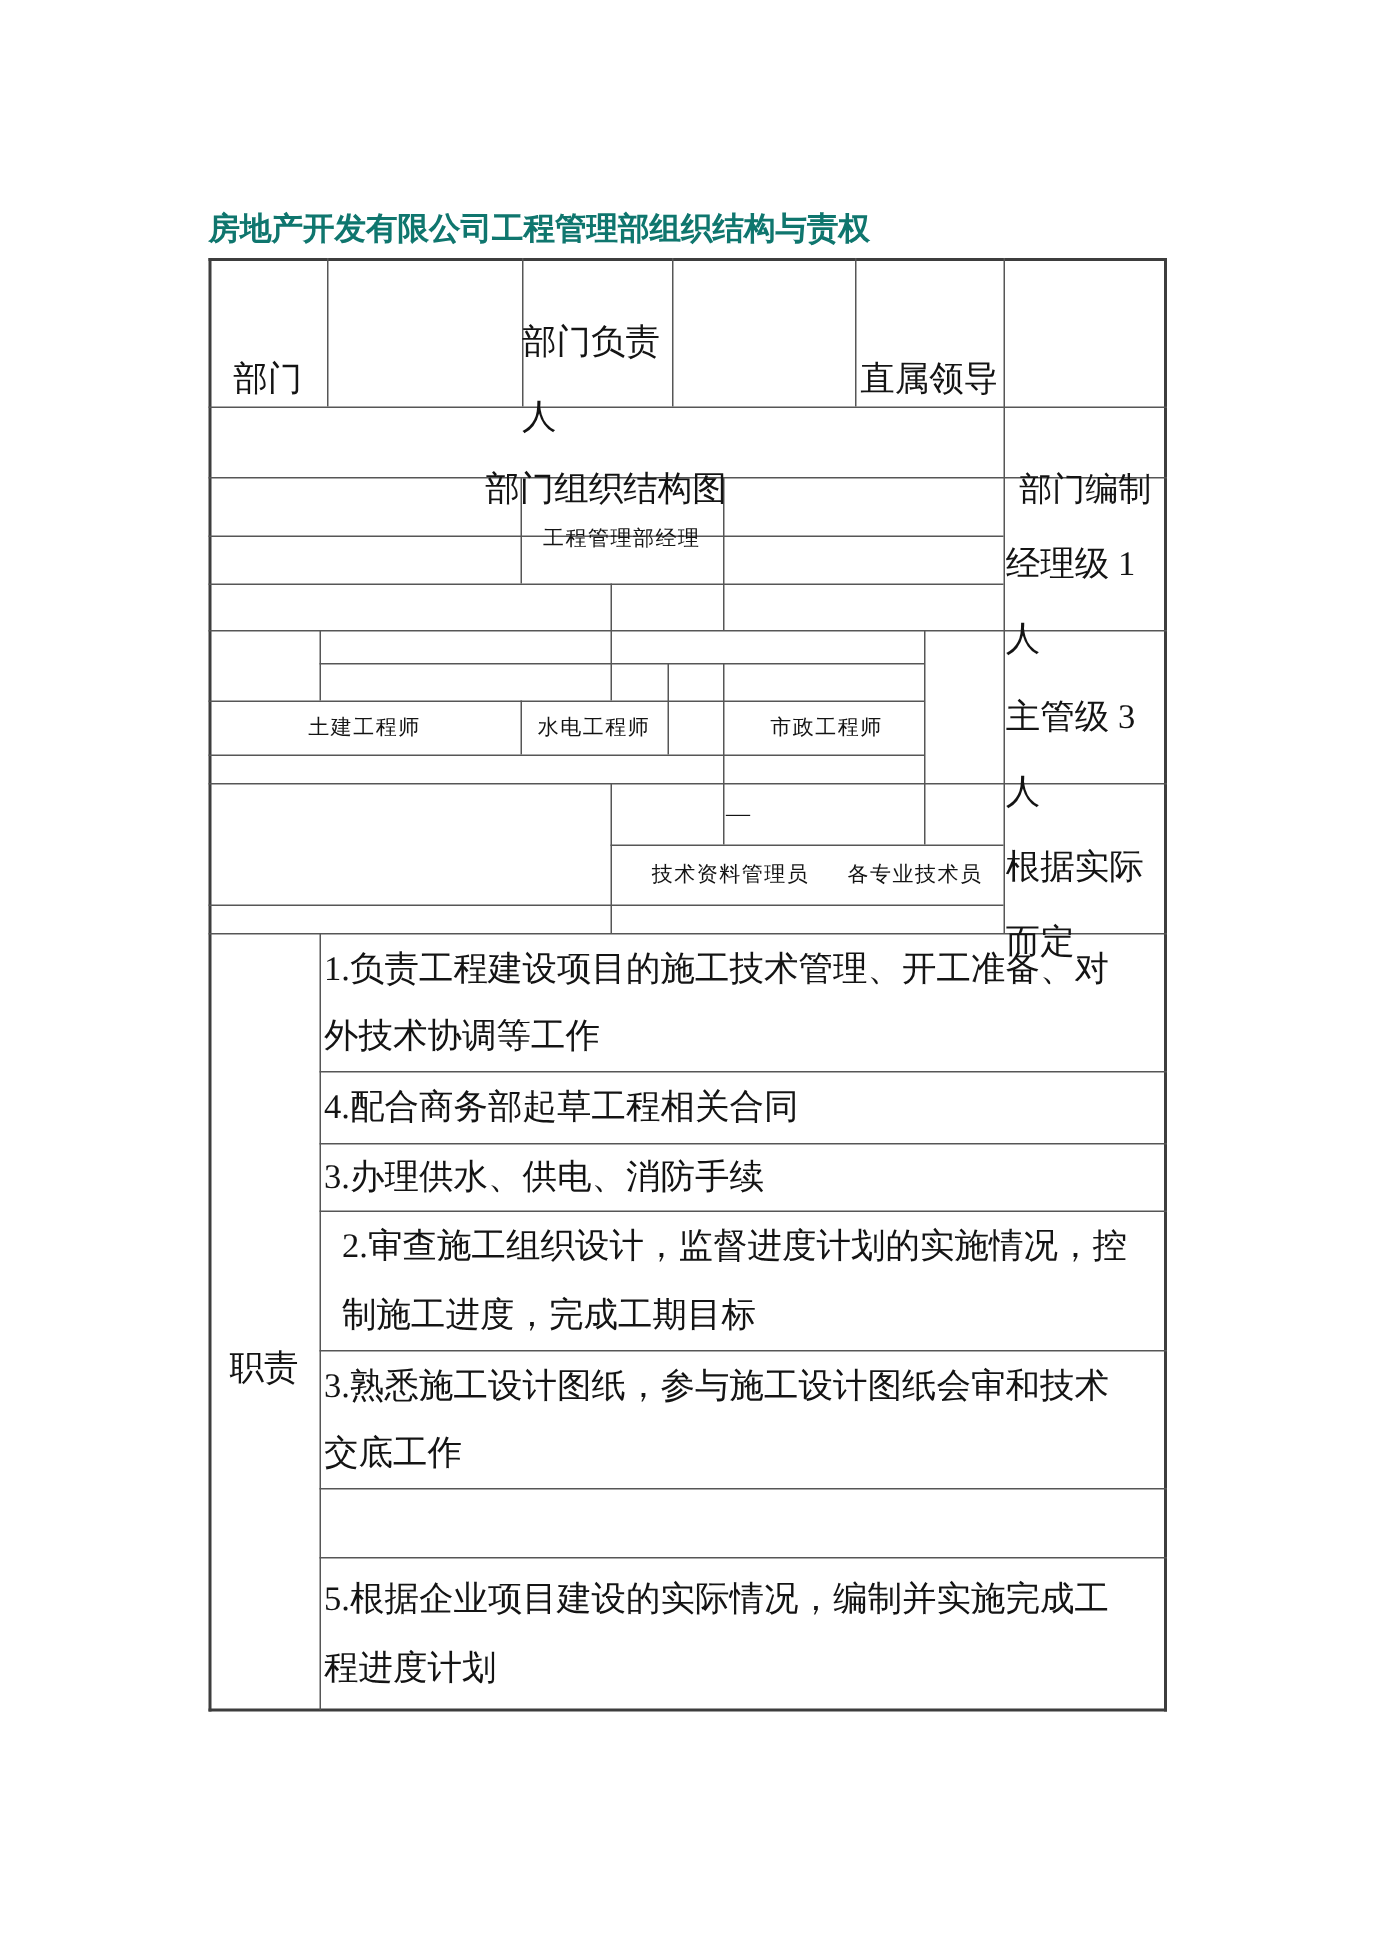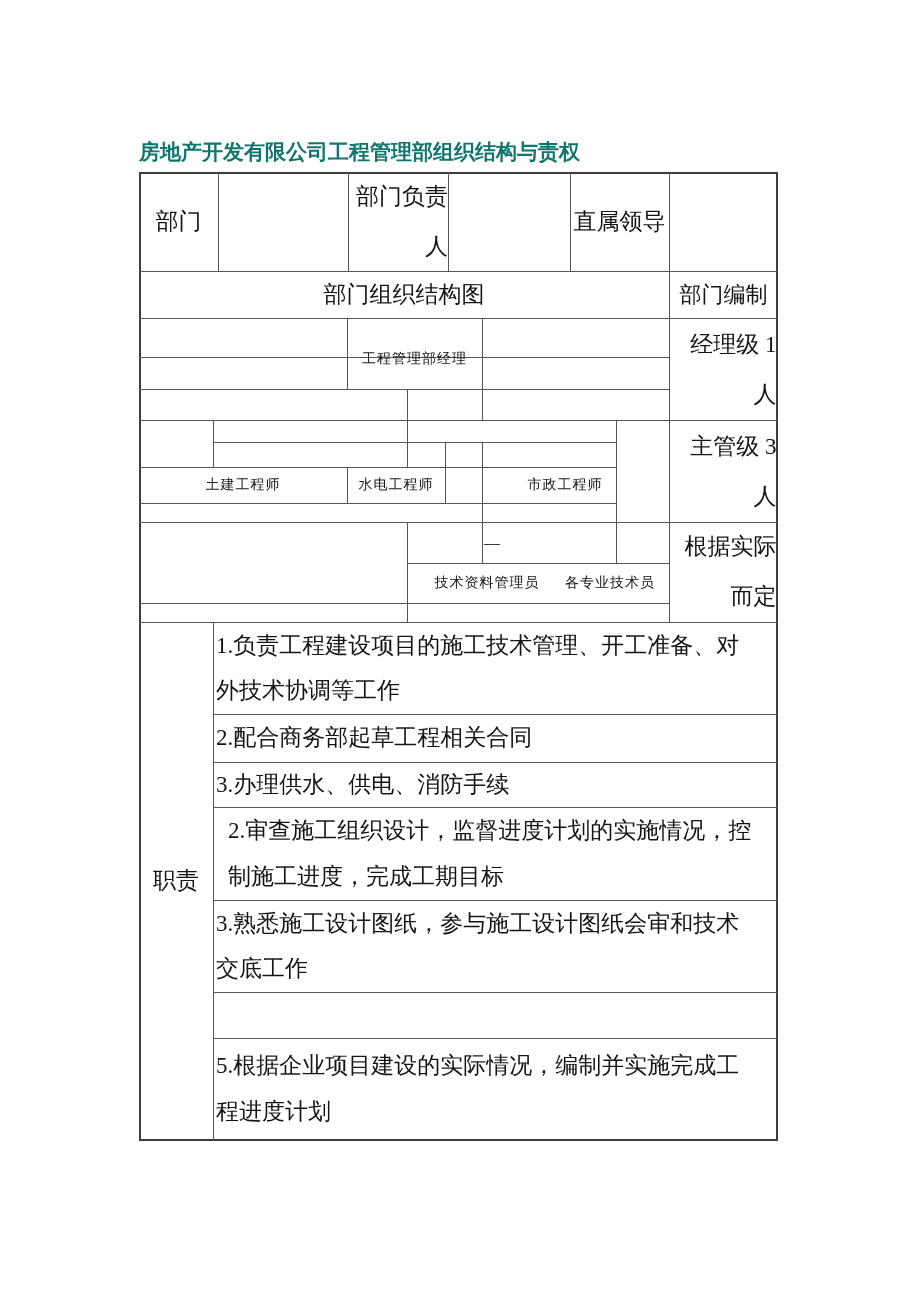--- a/index.html
+++ b/index.html
@@ -3,21 +3,21 @@
 <meta charset="utf-8">
 <style>
   html,body{margin:0;padding:0;background:#ffffff;}
   #page{position:relative;width:920px;height:1301px;background:#ffffff;overflow:hidden;
         font-family:"Liberation Serif","DejaVu Serif",serif;color:#141414;}
   .hl{position:absolute;height:1px;background:#565656;}
   .vl{position:absolute;width:1px;background:#565656;}
   .hl.thick{height:2px;background:#3d3d3d;}
   .vl.thick{width:2px;background:#3d3d3d;}
   .cell{position:absolute;display:flex;align-items:center;justify-content:center;
-        text-align:right;font-size:23px;line-height:28px;}
+        text-align:left;font-size:23px;line-height:28px;margin-top:31px;}
   .cell .wrapbox{width:100px;line-height:50px;}
   .staff .wrapbox{width:106px;line-height:50px;}
   .node{position:absolute;display:flex;align-items:center;justify-content:center;
         font-size:14px;letter-spacing:1px;}
   .duty-row{position:absolute;display:flex;flex-direction:column;justify-content:center;
         font-size:23px;line-height:45.5px;}
   #title{position:absolute;left:139px;top:138px;font-family:"Liberation Sans","DejaVu Sans",sans-serif;
         font-weight:700;font-size:21px;color:#0f766e;}
 </style>
 </head>
@@ -105,42 +105,42 @@
 
   <div class="node" style="left:347px;top:343px;width:135px;height:32px;">
     <span>工程管理部经理</span>
   </div>
   <div class="node" style="left:139px;top:467px;width:208px;height:36px;">
     <span>土建工程师</span>
   </div>
   <div class="node" style="left:347px;top:467px;width:98px;height:36px;">
     <span>水电工程师</span>
   </div>
-  <div class="node" style="left:468px;top:467px;width:134px;height:36px;padding-left:30px;">
+  <div class="node" style="left:484px;top:467px;width:134px;height:36px;">
     <span>市政工程师</span>
   </div>
   <div class="node" style="left:484px;top:533px;width:24px;height:20px;font-size:16px;justify-content:flex-start;">
     <span>—</span>
   </div>
   <div class="node" style="left:427px;top:563px;width:120px;height:40px;">
     <span>技术资料管理员</span>
   </div>
   <div class="node" style="left:552px;top:563px;width:116px;height:40px;">
     <span>各专业技术员</span>
   </div>
 
   <div class="cell" style="left:139px;top:622px;width:74px;height:518px;">
     <span>职责</span>
   </div>
 
   <div class="duty-row" style="left:216px;top:622px;width:545px;height:92px;">
     <span>1.负责工程建设项目的施工技术管理、开工准备、对外技术协调等工作</span>
   </div>
   <div class="duty-row" style="left:216px;top:714px;width:545px;height:48px;">
-    <span>2.配合商务部起草工程相关合同</span>
+    <span>4.配合商务部起草工程相关合同</span>
   </div>
   <div class="duty-row" style="left:216px;top:762px;width:545px;height:45px;">
     <span>3.办理供水、供电、消防手续</span>
   </div>
   <div class="duty-row" style="left:216px;top:807px;width:545px;height:93px;margin-left:12px;">
     <span>2.审查施工组织设计，监督进度计划的实施情况，控制施工进度，完成工期目标</span>
   </div>
   <div class="duty-row" style="left:216px;top:900px;width:545px;height:92px;">
     <span>3.熟悉施工设计图纸，参与施工设计图纸会审和技术交底工作</span>
   </div>

